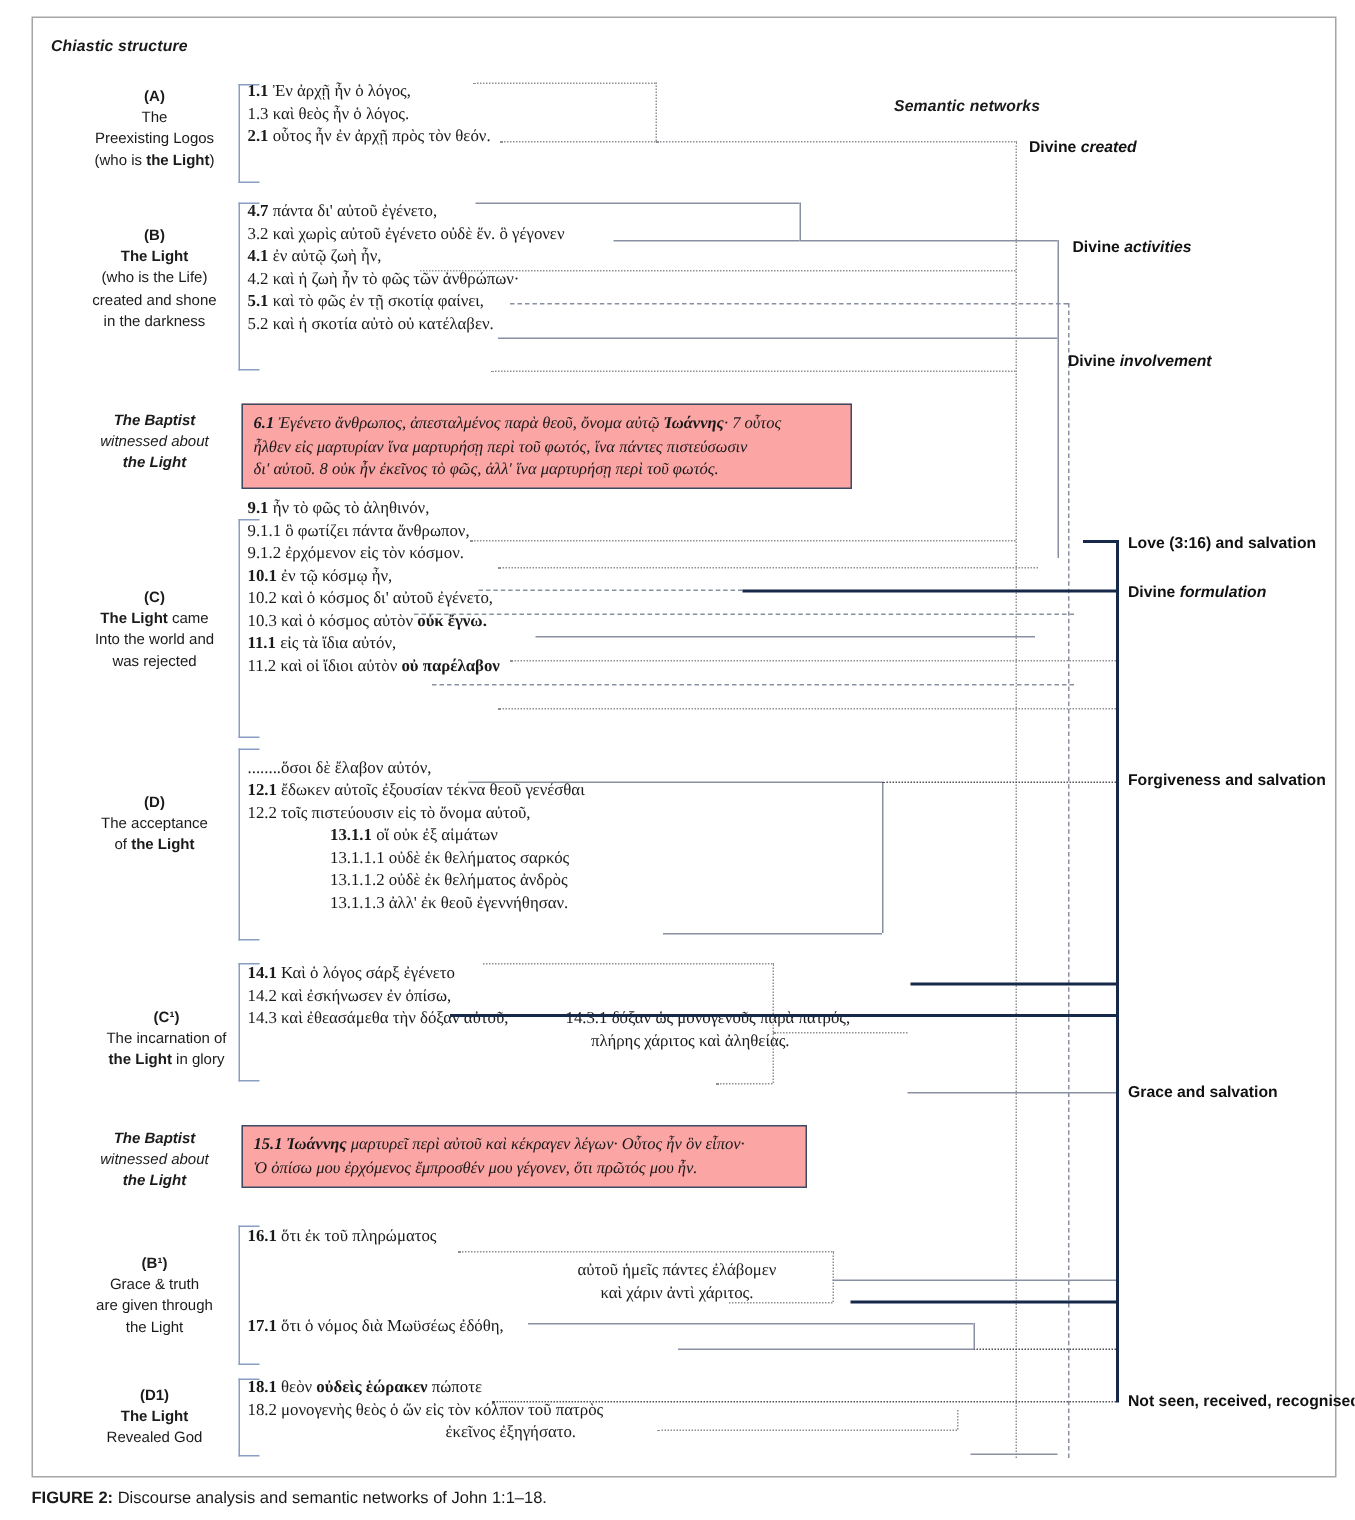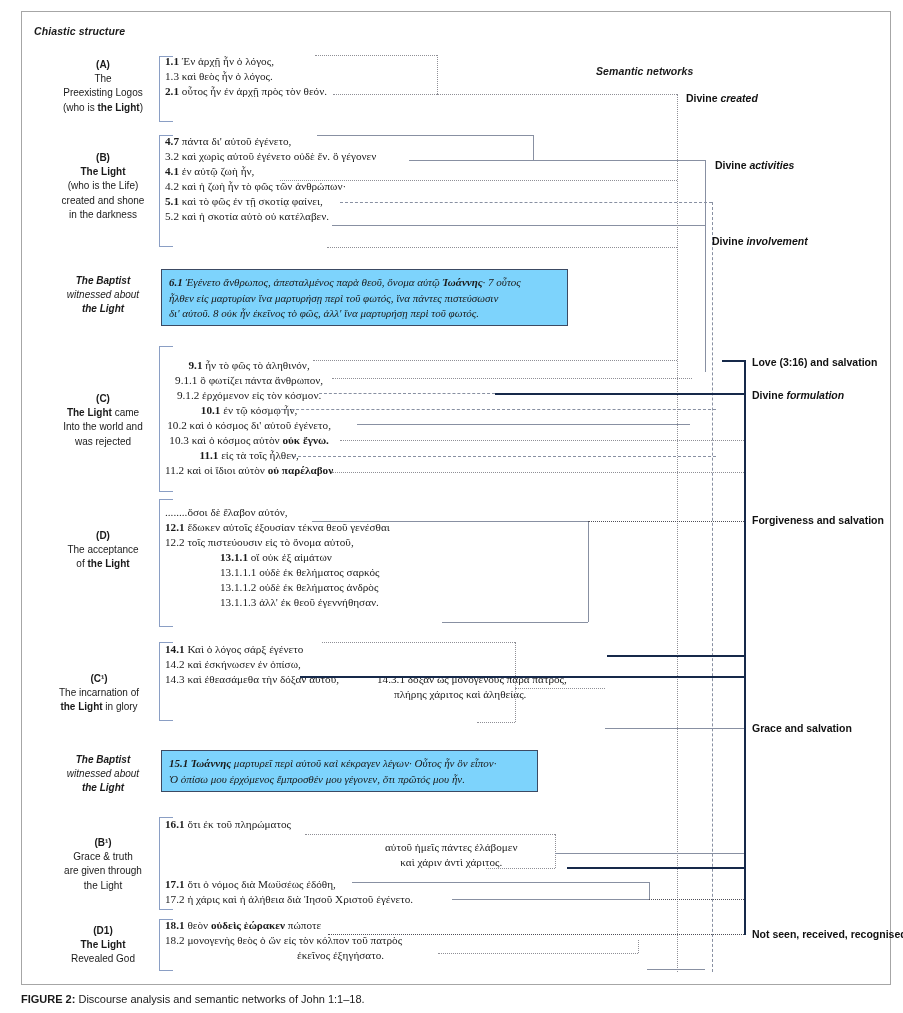--- a/index.html
+++ b/index.html
@@ -70,21 +70,21 @@
     border-top: 1.6px solid #8a9ec4;
     border-bottom: 1.6px solid #8a9ec4;
     box-sizing: border-box;
     width: 14px;
   }
 
   
   .quote-box {
     border: 1.2px solid #3c4a63;
     box-sizing: border-box;
-    background: #7dd3fc;
+    background: #fca5a5;
   }
 
   
   .ln { position: absolute; }
   .h-dot   { border-top: 1px dotted #8f8f96; height:0; }
   .h-dot-d { border-top: 1px dotted #4f4f58; height:0; }
   .h-solid { border-top: 1px solid  #8890a2; height:0; }
   .h-thick { border-top: 2.6px solid #16294a; height:0; }
   .h-dash  { border-top: 1.6px dashed #8890a2; height:0; }
   .v-dot   { border-left: 1px dotted #8f8f96; width:0; }
@@ -160,48 +160,48 @@
     <div class="boxed-greek">δι' αὐτοῦ. 8 οὐκ ἦν ἐκεῖνος τὸ φῶς, ἀλλ' ἵνα μαρτυρήσῃ περὶ τοῦ φωτός.</div>
   </div>
 
   <div class="abs sec-label" style="left:6px; top:380px;">
     <div class="l-bold">(C)</div>
     <div class="l-plain"><b>The Light</b> came</div>
     <div class="l-plain">Into the world and</div>
     <div class="l-plain">was rejected</div>
   </div>
   <div class="abs bracket" style="left:137px; top:334px; height:146px;"></div>
-  <div class="abs" style="left:143px; top:346px;text-align:center;">
+  <div class="abs" style="left:143px; top:320px;">
     <div class="greek"><b>9.1</b> <span>ἦν τὸ φῶς τὸ ἀληθινόν,</span></div>
     <div class="greek"><span>9.1.1</span> <span>ὃ φωτίζει πάντα ἄνθρωπον,</span></div>
     <div class="greek"><span>9.1.2</span> <span>ἐρχόμενον εἰς τὸν κόσμον.</span></div>
     <div class="greek"><b>10.1</b> <span>ἐν τῷ κόσμῳ ἦν,</span></div>
     <div class="greek"><span>10.2</span> <span>καὶ ὁ κόσμος δι' αὐτοῦ ἐγένετο,</span></div>
     <div class="greek"><span>10.3</span> <span>καὶ ὁ κόσμος αὐτὸν <b>οὐκ ἔγνω.</b></span></div>
-    <div class="greek"><b>11.1</b> <span>εἰς τὰ τοῖς ἦλθεν,</span></div>
+    <div class="greek"><b>11.1</b> <span>εἰς τὰ ἴδια αὐτόν,</span></div>
     <div class="greek"><span>11.2</span> <span>καὶ οἱ ἴδιοι αὐτὸν <b>οὐ παρέλαβον</b></span></div>
   </div>
 
   <div class="abs sec-label" style="left:6px; top:517px;">
     <div class="l-bold">(D)</div>
     <div class="l-plain">The acceptance</div>
     <div class="l-plain">of <b>the Light</b></div>
   </div>
   <div class="abs bracket" style="left:137px; top:487px; height:128px;"></div>
   <div class="abs" style="left:143px; top:493px;">
     <div class="greek">........ὅσοι δὲ ἔλαβον αὐτόν,</div>
     <div class="greek"><b>12.1</b> <span>ἔδωκεν αὐτοῖς ἐξουσίαν τέκνα θεοῦ γενέσθαι</span></div>
     <div class="greek"><span>12.2</span> <span>τοῖς πιστεύουσιν εἰς τὸ ὄνομα αὐτοῦ,</span></div>
     <div class="greek" style="padding-left:55px;"><b>13.1.1</b> <span>οἵ οὐκ ἐξ αἱμάτων</span></div>
     <div class="greek" style="padding-left:55px;"><span>13.1.1.1</span> <span>οὐδὲ ἐκ θελήματος σαρκός</span></div>
     <div class="greek" style="padding-left:55px;"><span>13.1.1.2</span> <span>οὐδὲ ἐκ θελήματος ἀνδρὸς</span></div>
     <div class="greek" style="padding-left:55px;"><span>13.1.1.3</span> <span>ἀλλ' ἐκ θεοῦ ἐγεννήθησαν.</span></div>
   </div>
 
-  <div class="abs sec-label" style="left:2px; top:660px;">
+  <div class="abs sec-label" style="left:14px; top:660px;">
     <div class="l-bold">(C¹)</div>
     <div class="l-plain">The incarnation of</div>
     <div class="l-plain"><b>the Light</b> in glory</div>
   </div>
   <div class="abs bracket" style="left:137px; top:630px; height:79px;"></div>
   <div class="abs" style="left:143px; top:630px;">
     <div class="greek"><b>14.1</b> <span>Καὶ ὁ λόγος σάρξ ἐγένετο</span></div>
     <div class="greek"><span>14.2</span> <span>καὶ ἐσκήνωσεν ἐν ὀπίσω,</span></div>
     <div class="greek"><span>14.3</span> <span>καὶ ἐθεασάμεθα τὴν δόξαν αὐτοῦ,</span></div>
   </div>
@@ -229,21 +229,20 @@
   <div class="abs bracket" style="left:137px; top:805px; height:93px;"></div>
   <div class="abs" style="left:143px; top:805px;">
     <div class="greek"><b>16.1</b> <span>ὅτι ἐκ τοῦ πληρώματος</span></div>
   </div>
   <div class="abs" style="left:363px; top:828px;text-align:center;">
     <div class="greek">αὐτοῦ ἡμεῖς πάντες ἐλάβομεν</div>
     <div class="greek">καὶ χάριν ἀντὶ χάριτος.</div>
   </div>
   <div class="abs" style="left:143px; top:865px;">
     <div class="greek"><b>17.1</b> <span>ὅτι ὁ νόμος διὰ Μωϋσέως ἐδόθη,</span></div>
-    <div class="greek"><span>17.2</span> <span>ἡ χάρις καὶ ἡ ἀλήθεια διὰ Ἰησοῦ Χριστοῦ ἐγένετο.</span></div>
   </div>
 
   <div class="abs sec-label" style="left:6px; top:912px;">
     <div class="l-bold">(D1)</div>
     <div class="l-bold">The Light</div>
     <div class="l-plain">Revealed God</div>
   </div>
   <div class="abs bracket" style="left:137px; top:907px; height:52px;"></div>
   <div class="abs" style="left:143px; top:906px;">
     <div class="greek"><b>18.1</b> <span>θεὸν <b>οὐδεὶς ἑώρακεν</b> πώποτε</span></div>

